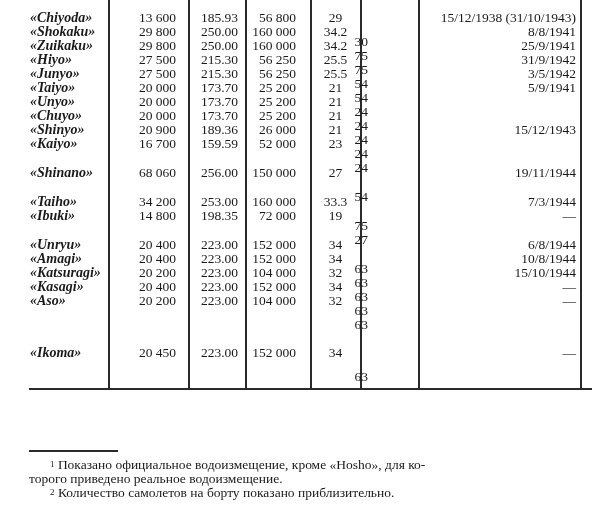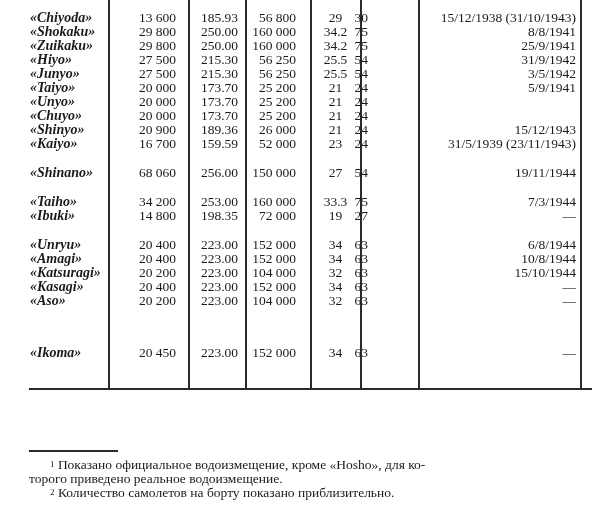--- a/index.html
+++ b/index.html
@@ -7,21 +7,21 @@
          font-family:"Liberation Serif","DejaVu Serif",serif; color:#1a1a1a; }
   .vline { position:absolute; top:0; width:2px; background:#2a2a2a; }
   .hrule { position:absolute; height:2px; background:#2a2a2a; }
   .row { position:absolute; left:0; width:600px; height:14px; font-size:13.5px; line-height:14px; }
   .cell { position:absolute; top:0; white-space:nowrap; }
   .name { left:30px; font-weight:bold; font-style:italic; font-size:14px; }
   .c1 { right:424px; }   
   .c2 { right:362px; }   
   .c3 { right:304px; }   
   .c4 { left:310px; width:51px; text-align:center; }
-  .c5 { left:361px; width:56px; text-align:right; padding-right:0; }
+  .c5 { left:361px; width:56px; text-align:right; padding-right:0;margin-top:24px; }
   .c6 { right:24px; }    
   .foot { position:absolute; font-size:13.5px; line-height:14px; white-space:nowrap; }
   sup { font-size:9px; vertical-align:top; position:relative; top:-1px; }
 </style>
 </head>
 <body>
 
 <div class="vline" style="left:108px;height:389px;"></div>
 <div class="vline" style="left:188px;height:389px;"></div>
 <div class="vline" style="left:245px;height:389px;"></div>
@@ -112,21 +112,20 @@
     <span class="cell c5" style="width:auto;left:auto;right:232px;">24</span>
     <span class="cell c6">15/12/1943</span>
   </div>
     <div class="row" style="top: 137px; font-family: Liberation Serif, serif;">
     <span class="cell name">«Kaiyo»</span>
     <span class="cell c1">16 700</span>
     <span class="cell c2">159.59</span>
     <span class="cell c3">52 000</span>
     <span class="cell c4">23</span>
     <span class="cell c5" style="width:auto;left:auto;right:232px;">24</span>
-    <span class="cell c6">31/5/1939  (23/11/1943)</span>
   </div>
     <div class="row" style="top: 166px;">
     <span class="cell name">«Shinano»</span>
     <span class="cell c1">68 060</span>
     <span class="cell c2">256.00</span>
     <span class="cell c3">150 000</span>
     <span class="cell c4">27</span>
     <span class="cell c5" style="width:auto;left:auto;right:232px;">54</span>
     <span class="cell c6">19/11/1944</span>
   </div>

